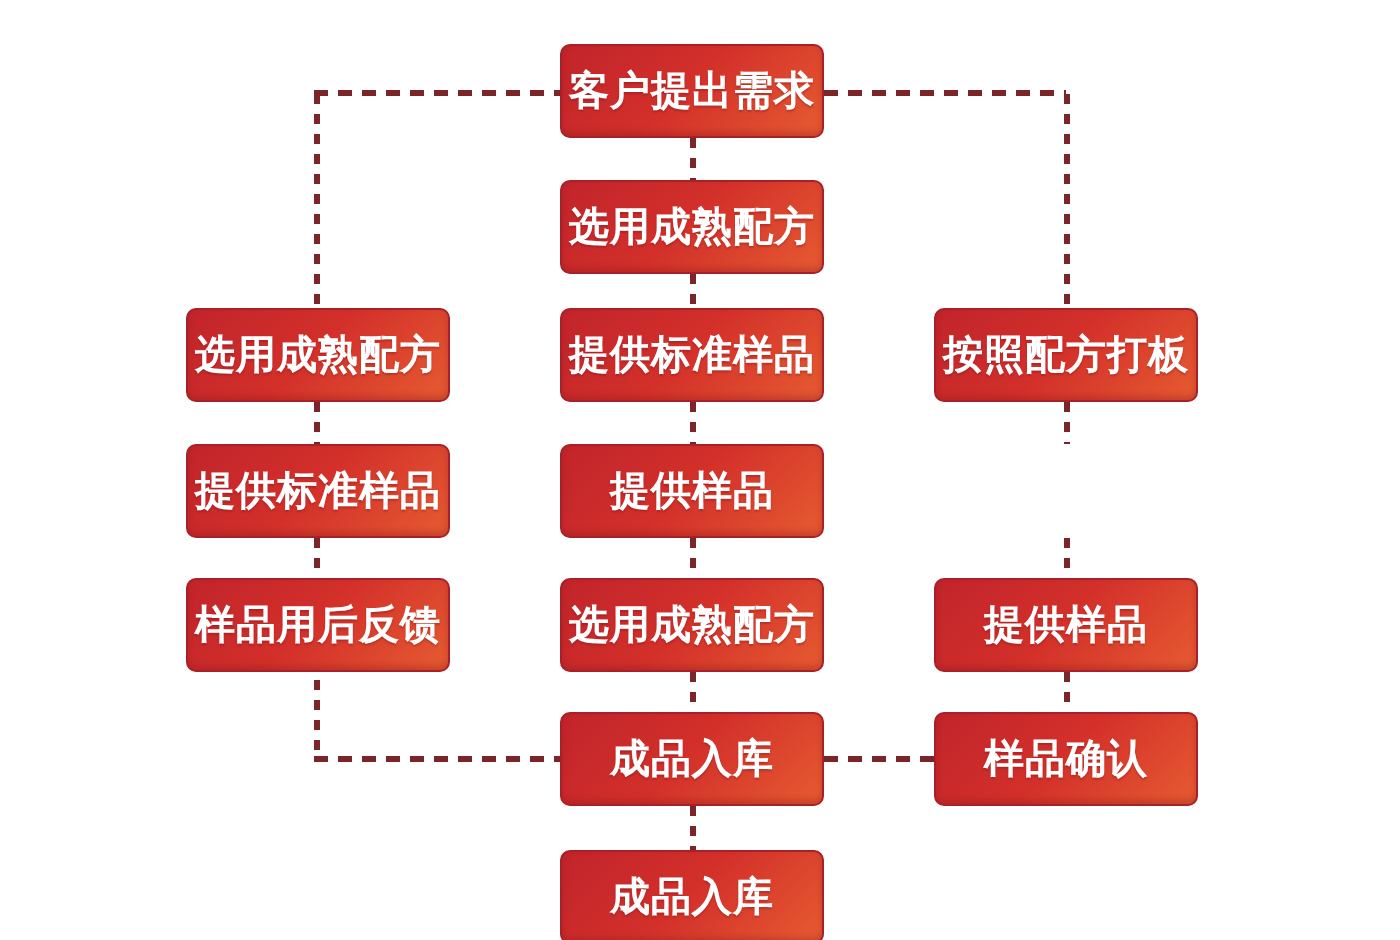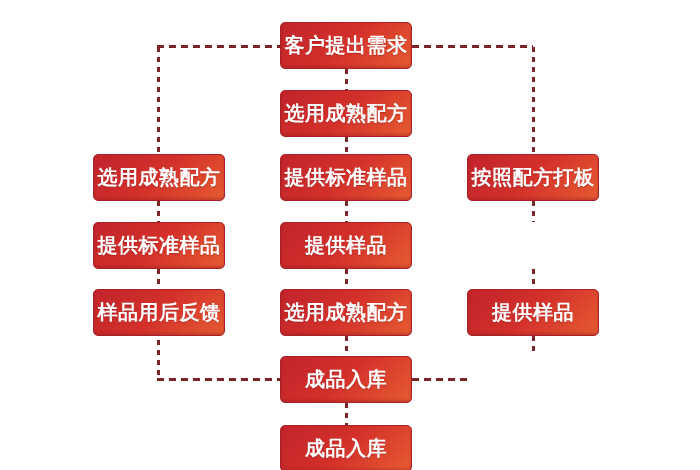--- a/index.html
+++ b/index.html
@@ -121,14 +121,15 @@
   <div class="node col-mid row-5">选用成熟配方</div>
   <div class="node col-mid row-6">成品入库</div>
   <div class="node col-mid row-7">成品入库</div>
 
   <div class="node col-left row-3">选用成熟配方</div>
   <div class="node col-left row-4">提供标准样品</div>
   <div class="node col-left row-5">样品用后反馈</div>
 
   <div class="node col-right row-3">按照配方打板</div>
   <div class="node col-right row-5">提供样品</div>
+  <div class="node col-right row-6">样品确认</div>
 
 </div>
 
 </body></html>

